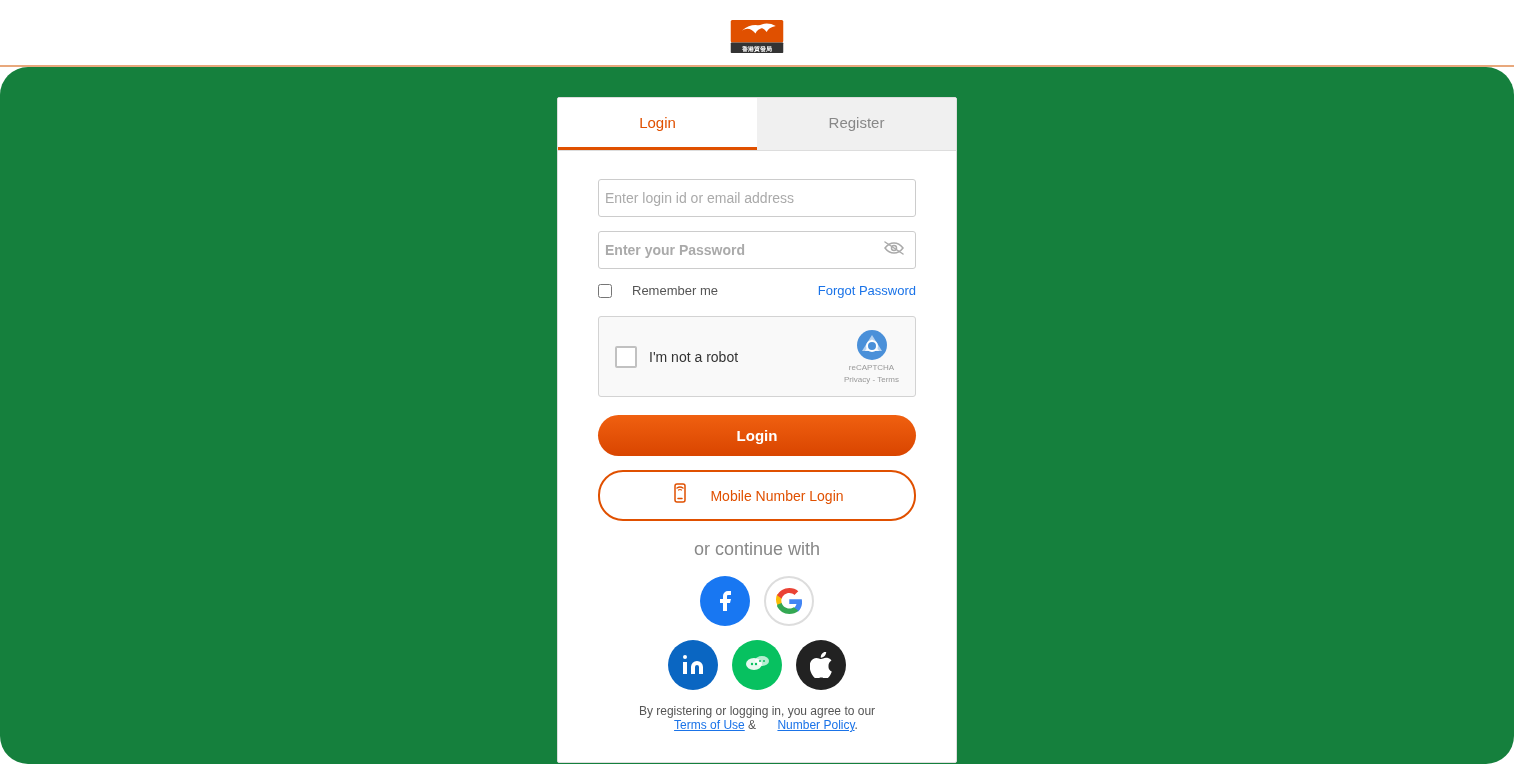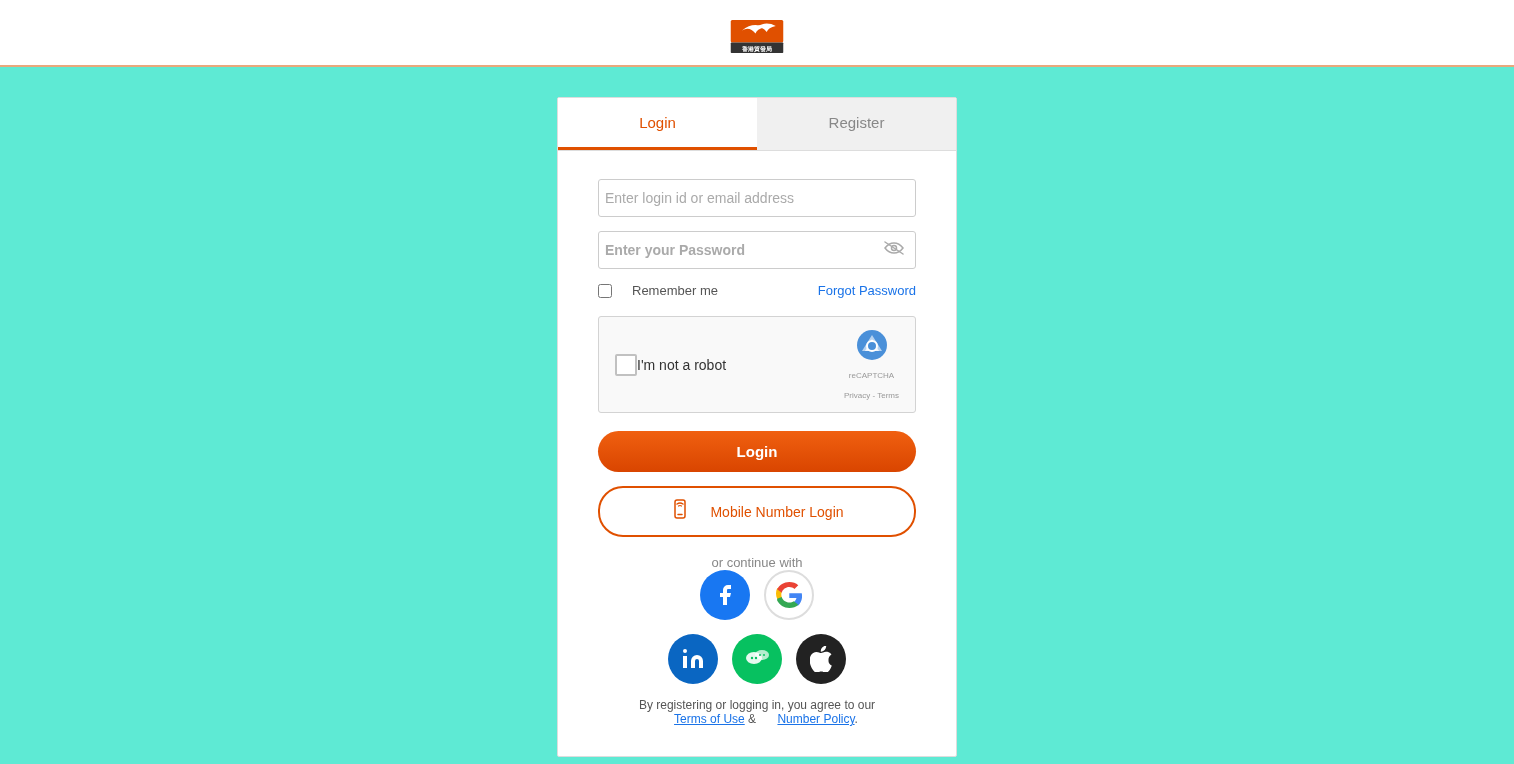--- a/index.html
+++ b/index.html
@@ -32,21 +32,22 @@
       height: 45px;
     }
 
     
     .main {
       flex: 1;
       display: flex;
       justify-content: center;
       align-items: flex-start;
       padding-top: 30px;
-      background: #5eead4;
+      background: #15803d;
+      border-radius: 28px;
     }
 
     .card {
       background: #fff;
       border: 1px solid #ddd;
       width: 400px;
       border-radius: 2px;
       overflow: hidden;
     }
 
@@ -154,40 +155,41 @@
       padding: 12px 16px;
       display: flex;
       align-items: center;
       justify-content: space-between;
       margin-bottom: 18px;
     }
 
     .recaptcha-left {
       display: flex;
       align-items: center;
+      gap: 12px;
     }
 
     .recaptcha-checkbox {
       width: 22px;
       height: 22px;
       border: 2px solid #c1c1c1;
       border-radius: 2px;
       background: #fff;
     }
 
     .recaptcha-label {
       font-size: 14px;
       color: #333;
     }
 
     .recaptcha-right {
       display: flex;
       flex-direction: column;
       align-items: center;
-      gap: 10px;
+      gap: 2px;
     }
 
     .recaptcha-text {
       font-size: 8px;
       color: #999;
       text-align: center;
       line-height: 1.3;
     }
 
     .recaptcha-links {
@@ -227,22 +229,23 @@
       margin-bottom: 18px;
     }
 
     .mobile-icon {
       font-size: 18px;
     }
 
     
     .or-continue {
       text-align: center;
-      font-size: 13px;
+      font-size: 18px;
       color: #888;
+      margin-bottom: 16px;
     }
 
     .social-row {
       display: flex;
       justify-content: center;
       gap: 14px;
       margin-bottom: 14px;
     }
 
     .social-icon {

